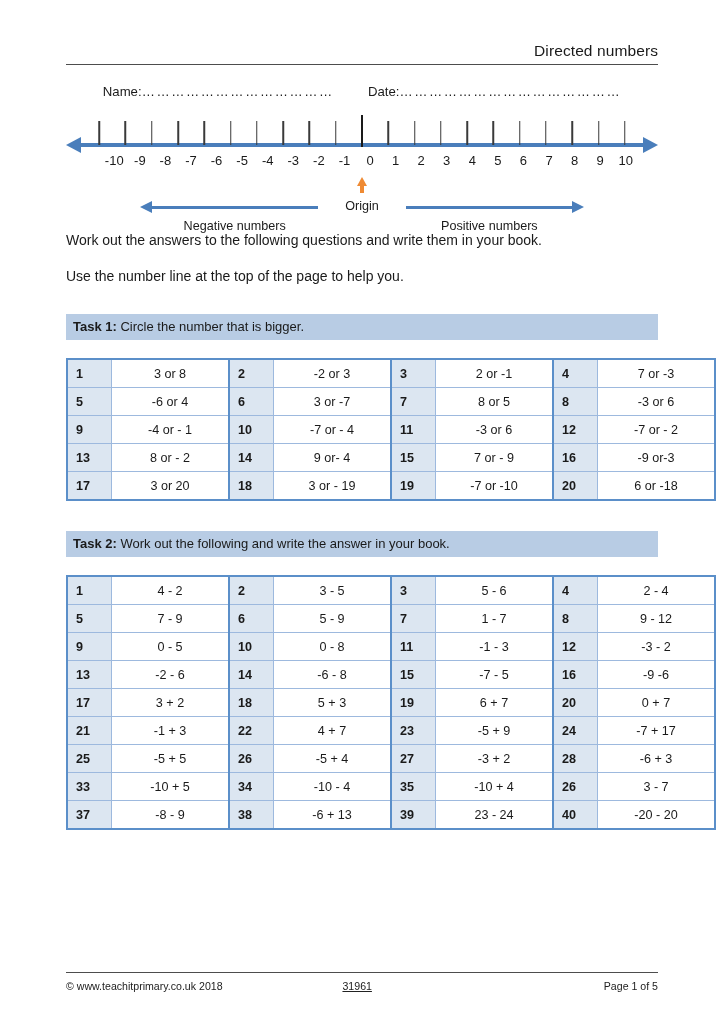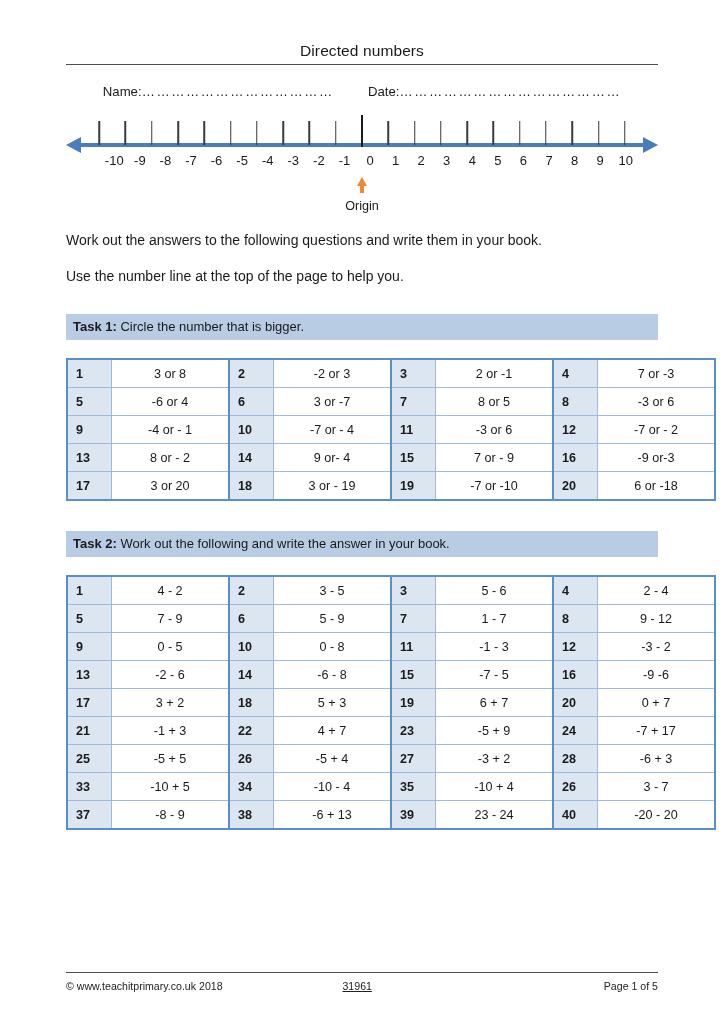--- a/index.html
+++ b/index.html
@@ -20,21 +20,21 @@
     position: relative;
     width: 724px;
     height: 1024px;
     box-sizing: border-box;
     padding: 0 66px;
     background: #fff;
   }
 
   
   .doc-title {
-    text-align: center;
+    text-align: right;
     font-size: 15.5px;
     color: #1a1a1a;
     padding-top: 42px;
     letter-spacing: 0.1px;
   }
   .title-rule {
     border-bottom: 1px solid #4d4d4d;
     margin-top: 4px;
   }
 
@@ -289,20 +289,28 @@
         <div class="nl-label" style="left: 76.64%;">6</div>
         <div class="nl-label" style="left: 81.08%;">7</div>
         <div class="nl-label" style="left: 85.52%;">8</div>
         <div class="nl-label" style="left: 89.96%;">9</div>
         <div class="nl-label" style="left: 94.4%;">10</div>
       </div>
 
     <div class="origin-stem" id="origin-stem" style="left: 50%;"></div>
     <div class="origin-arrow" id="origin-arrow" style="left: 50%;"></div>
 
+    <div class="dir-row">
+      <div class="dir-head left" id="neg-head" style="left: 12.48%;"></div>
+      <div class="dir-bar" id="neg-bar" style="left: 14.48%; width: 28.02%;"></div>
+      <div class="dir-label" id="neg-label" style="left: 28.49%;">Negative numbers</div>
+      <div class="dir-bar" id="pos-bar" style="left: 57.5%; width: 28.02%;"></div>
+      <div class="dir-head right" id="pos-head" style="left: 85.52%; right: auto;"></div>
+      <div class="dir-label" id="pos-label" style="left: 71.51%;">Positive numbers</div>
+    </div>
     <div class="origin-label" id="origin-label" style="left: 50%;">Origin</div>
   </div>
 
   <div class="instr">Work out the answers to the following questions and write them in your book.</div>
   <div class="instr second">Use the number line at the top of the page to help you.</div>
 
   <div class="task-band">
     <b>Task 1:</b><span> Circle the number that is bigger.</span>
   </div>
   <table class="qtable" id="task1-table">

